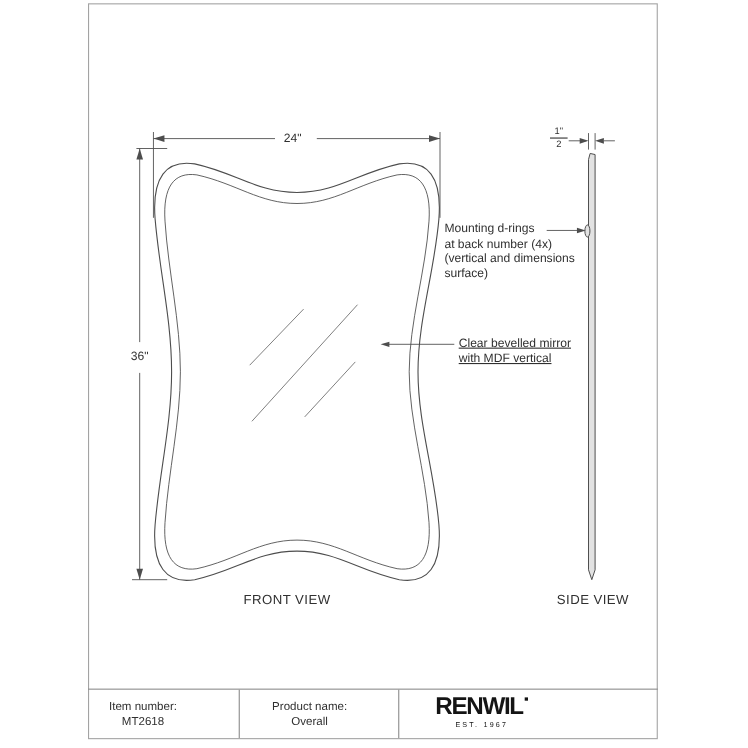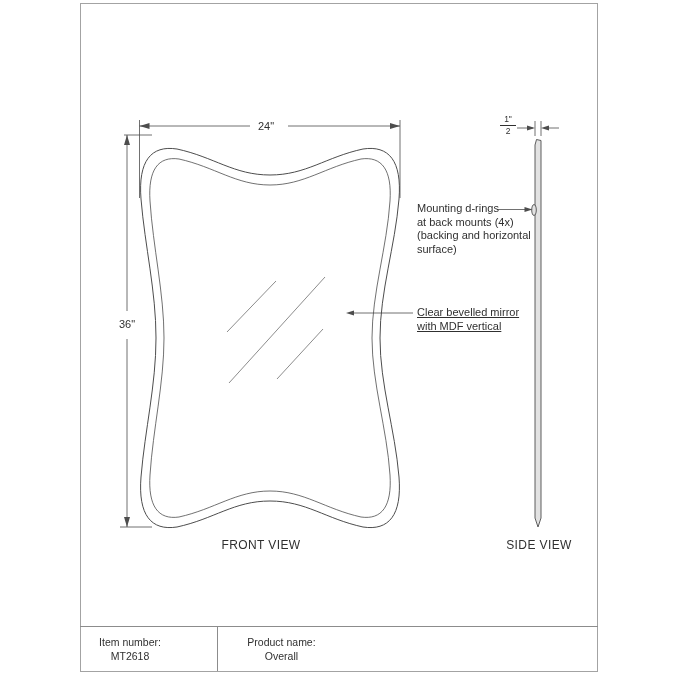--- a/index.html
+++ b/index.html
@@ -104,38 +104,45 @@
     <polygon class="arrow" points="346,313 354,310.6 354,315.4"></polygon>
   </svg>
 
   <div class="abs dim" style="left:236px;top:120px;width:60px;">24"</div>
   <div class="abs dim" style="left:103px;top:318px;width:48px;">36"</div>
   <div class="abs frac" style="left:500px;top:114px;">
     <span class="num">1"</span>
     <span class="den">2</span>
   </div>
 
-  <div class="abs note" style="left:417px;top:202px;">
+  <div class="abs note" style="left:404px;top:202px;">
     <span>Mounting d-rings</span>
-    <span>at back mounts (4x)</span>
-    <span>(backing and horizontal</span>
+    <span>at back number (4x)</span>
+    <span>(vertical and dimensions</span>
     <span>surface)</span>
   </div>
   <div class="abs note" style="left:417px;top:306px;text-decoration:underline;">
     <span>Clear bevelled mirror</span>
     <span>with MDF vertical</span>
   </div>
 
   <div class="abs view-label" style="left:469px;top:538px;width:140px;">SIDE VIEW</div>
   <div class="abs view-label" style="left:191px;top:538px;width:140px;">FRONT VIEW</div>
 
   <div class="abs footer">
     <div class="cell c1">
       <span>Item number:</span>
       <span>MT2618</span>
     </div>
     <div class="cell c2">
       <span>Product name:</span>
       <span>Overall</span>
     </div>
+    <div class="cell c4">
+      <div class="brand-row">
+        <span class="brand-name">RENWIL</span>
+        <span class="brand-mark"></span>
+      </div>
+      <div class="brand-est">EST. 1967</div>
+    </div>
   </div>
 
 </div>
 
 </body></html>

